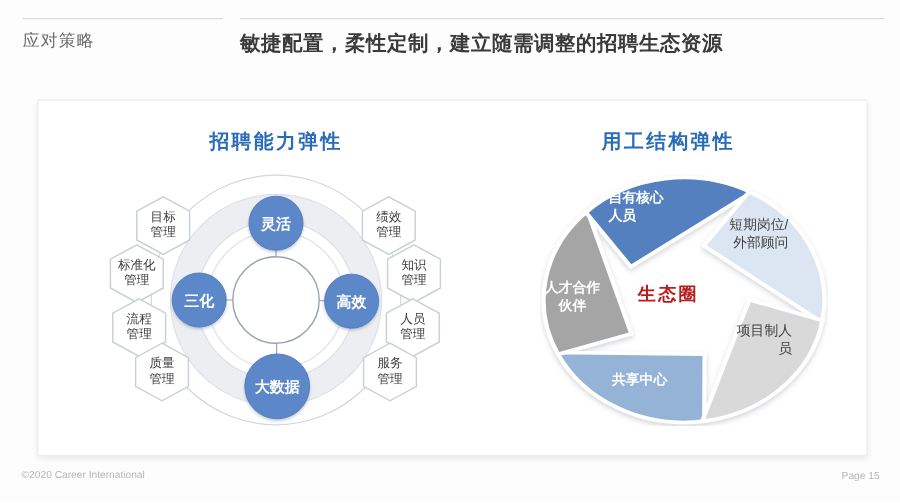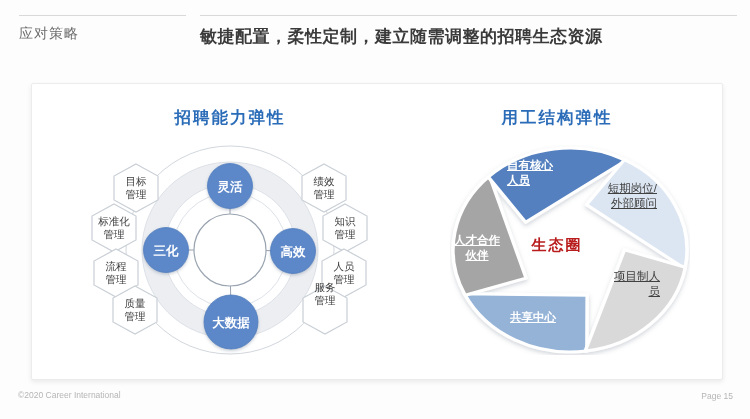--- a/index.html
+++ b/index.html
@@ -13,21 +13,21 @@
   .page-title{position:absolute;left:200px;top:25px;font-size:17px;font-weight:bold;color:#3a3a3a;letter-spacing:.5px;}
   .card{
     position:absolute;left:31px;top:83px;width:690px;height:295px;background:#fff;
     border:1px solid #ececec;border-radius:2px;box-shadow:0 2px 5px rgba(0,0,0,.08);
   }
   .diagram-title{position:absolute;width:200px;text-align:center;font-size:16.5px;font-weight:bold;color:#2b6cb8;letter-spacing:2px;}
   .lbl{position:absolute;white-space:pre-line;}
   .node-lbl{width:60px;text-align:center;font-size:12.5px;font-weight:bold;color:#fff;}
   .center-lbl{width:60px;text-align:center;font-size:13px;line-height:17px;font-weight:bold;color:#3e6cb5;letter-spacing:2px;}
   .hex-lbl{width:48px;text-align:center;font-size:10.5px;line-height:13px;color:#3d3d3d;}
-  .seg-lbl{font-size:11.5px;line-height:14.5px;font-weight:bold;color:#fff;text-decoration:underline;}
+  .seg-lbl{font-size:11.5px;line-height:14.5px;font-weight:bold;color:#fff;}
   .seg-lbl.dark{color:#414141;font-weight:normal;text-align:right;}
   .pie-center-lbl{width:62px;text-align:center;font-size:15px;font-weight:bold;color:#b91c1c;letter-spacing:2px;}
   .footer-text{position:absolute;font-size:8.5px;color:#b5b5b5;}
   svg{position:absolute;display:block;}
 </style>
 </head>
 <body>
 
 <div class="stage">
 
@@ -95,21 +95,21 @@
   <div class="lbl hex-lbl" style="left:92px;top:260px;">流程
 管理</div>
   <div class="lbl hex-lbl" style="left:111px;top:297px;">质量
 管理</div>
   <div class="lbl hex-lbl" style="left:300px;top:175px;">绩效
 管理</div>
   <div class="lbl hex-lbl" style="left:321px;top:215px;">知识
 管理</div>
   <div class="lbl hex-lbl" style="left:320px;top:260px;">人员
 管理</div>
-  <div class="lbl hex-lbl" style="left:301px;top:281px;">服务
+  <div class="lbl hex-lbl" style="left:301px;top:297px;">服务
 管理</div>
 
   <div class="diagram-title" style="left:457px;top:107px;">用工结构弹性</div>
 
   <svg style="left:450px;top:145px;" width="240" height="210" viewBox="0 0 240 210">
     <defs>
       <filter id="pieShadow" x="-20%" y="-20%" width="140%" height="140%">
         <feDropShadow dx="0" dy="2" stdDeviation="2" flood-color="#6b7688" flood-opacity="0.3"></feDropShadow>
       </filter>
     </defs>

